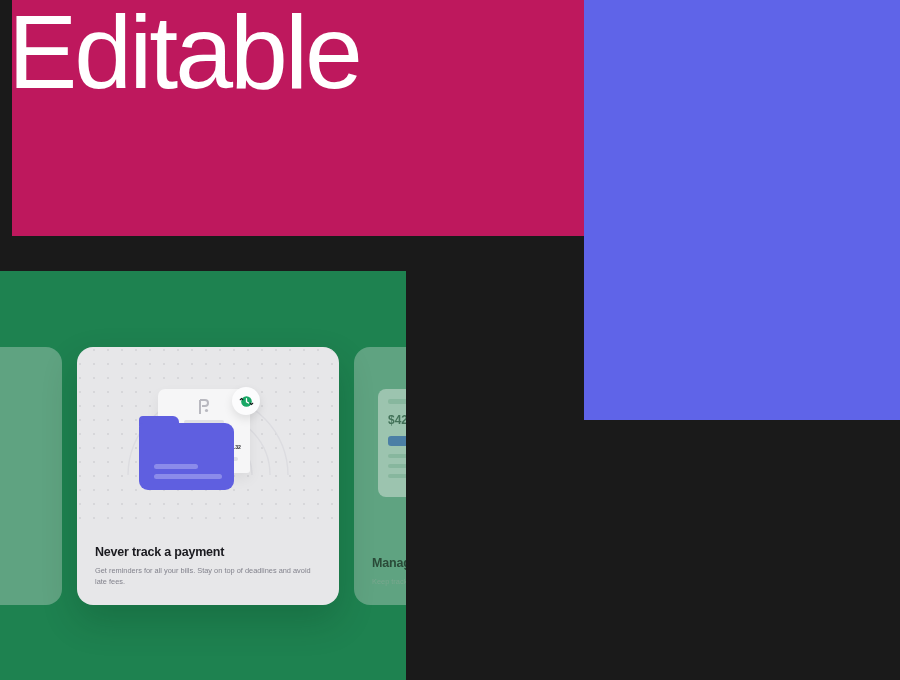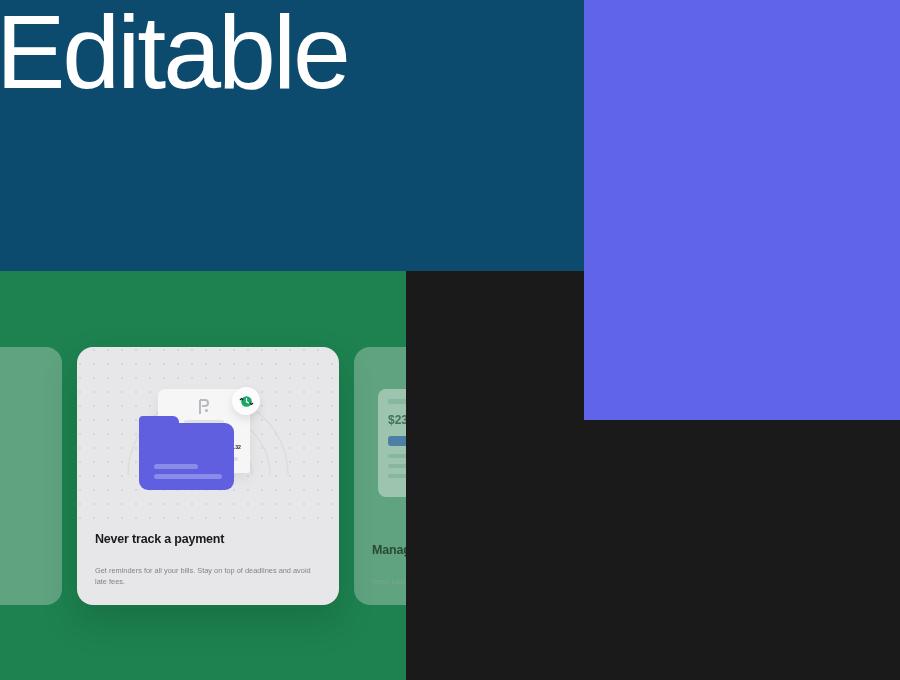--- a/index.html
+++ b/index.html
@@ -5,22 +5,22 @@
   * { box-sizing: border-box; margin: 0; padding: 0; }
   html, body {
     width: 900px; height: 680px; overflow: hidden;
     font-family: "Liberation Sans", sans-serif;
     background: #1a1a1a;
   }
   .stage { position: relative; width: 900px; height: 680px; background: #1a1a1a; }
 
   
   .hero {
-    position: absolute; left: 0; top: 0; width: 584px; height: 271px;
-    background: #0c4a6e; overflow: hidden;
+    position: absolute; left: 12px; top: 0; width: 584px; height: 236px;
+    background: #be185d; overflow: hidden;
   }
   .hero-line {
     color: #ffffff; font-weight: 300; letter-spacing: -3px;
     font-size: 104px; line-height: 100px; white-space: nowrap;
   }
   .hero-l1 { position: absolute; left: -4px; top: 2px; }
   .hero-l2 { position: absolute; left: 140px; top: 99px; }
 
   
   .purple-panel {
@@ -42,21 +42,21 @@
     background: #e7e7e9;
     box-shadow: 0 16px 36px rgba(0,40,20,0.20);
   }
   .g-left { left: -200px; }
   .g-center { left: 77px; }
   .g-right { left: 354px; }
   .dotgrid { position: absolute; inset: 0; }
 
   .g-body { position: absolute; left: 0; bottom: 18px; width: 262px; padding: 0 18px; }
   .g-title { font-size: 12.5px; font-weight: 700; color: #1a1a1f; letter-spacing: -0.2px; }
-  .g-desc { margin-top: 19px; font-size: 7.4px; line-height: 11px; color: #82828c; }
+  .g-desc { margin-top: 6px; font-size: 7.4px; line-height: 11px; color: #82828c; }
   .g-title.muted { color: #2a4a38; }
   .g-desc.muted { color: #79a78e; }
 
   
   .illu { position: absolute; left: 0; top: 8px; width: 262px; height: 180px; }
   .arcs { position: absolute; left: 41px; top: 4px; }
   .receipt {
     position: absolute; left: 81px; top: 34px; width: 92px; height: 84px;
     background: #f6f6f7; border-radius: 7px 7px 3px 3px;
     box-shadow: 0 6px 14px rgba(0,0,0,0.06);
@@ -111,21 +111,21 @@
 
       <div class="g-body">
         <h3 class="g-title muted"></h3>
         <p class="g-desc muted">. Stay within</p>
       </div>
     </article>
 
     <article class="g-card side g-right">
       <div class="mini-stmt">
         <div class="ms-bar" style="left:10px; top:10px; width:30px; height:5px;"></div>
-        <div class="ms-amt">$23</div>
+        <div class="ms-amt">$42</div>
         <div class="ms-blue"></div>
         <div class="ms-bar" style="left:10px; top:65px; width:64px; height:4px;"></div>
         <div class="ms-bar" style="left:10px; top:75px; width:64px; height:4px;"></div>
         <div class="ms-bar" style="left:10px; top:85px; width:52px; height:4px;"></div>
       </div>
       <div class="g-body">
         <h3 class="g-title muted">Manage</h3>
         <p class="g-desc muted">Keep track o whole family</p>
       </div>
     </article>

